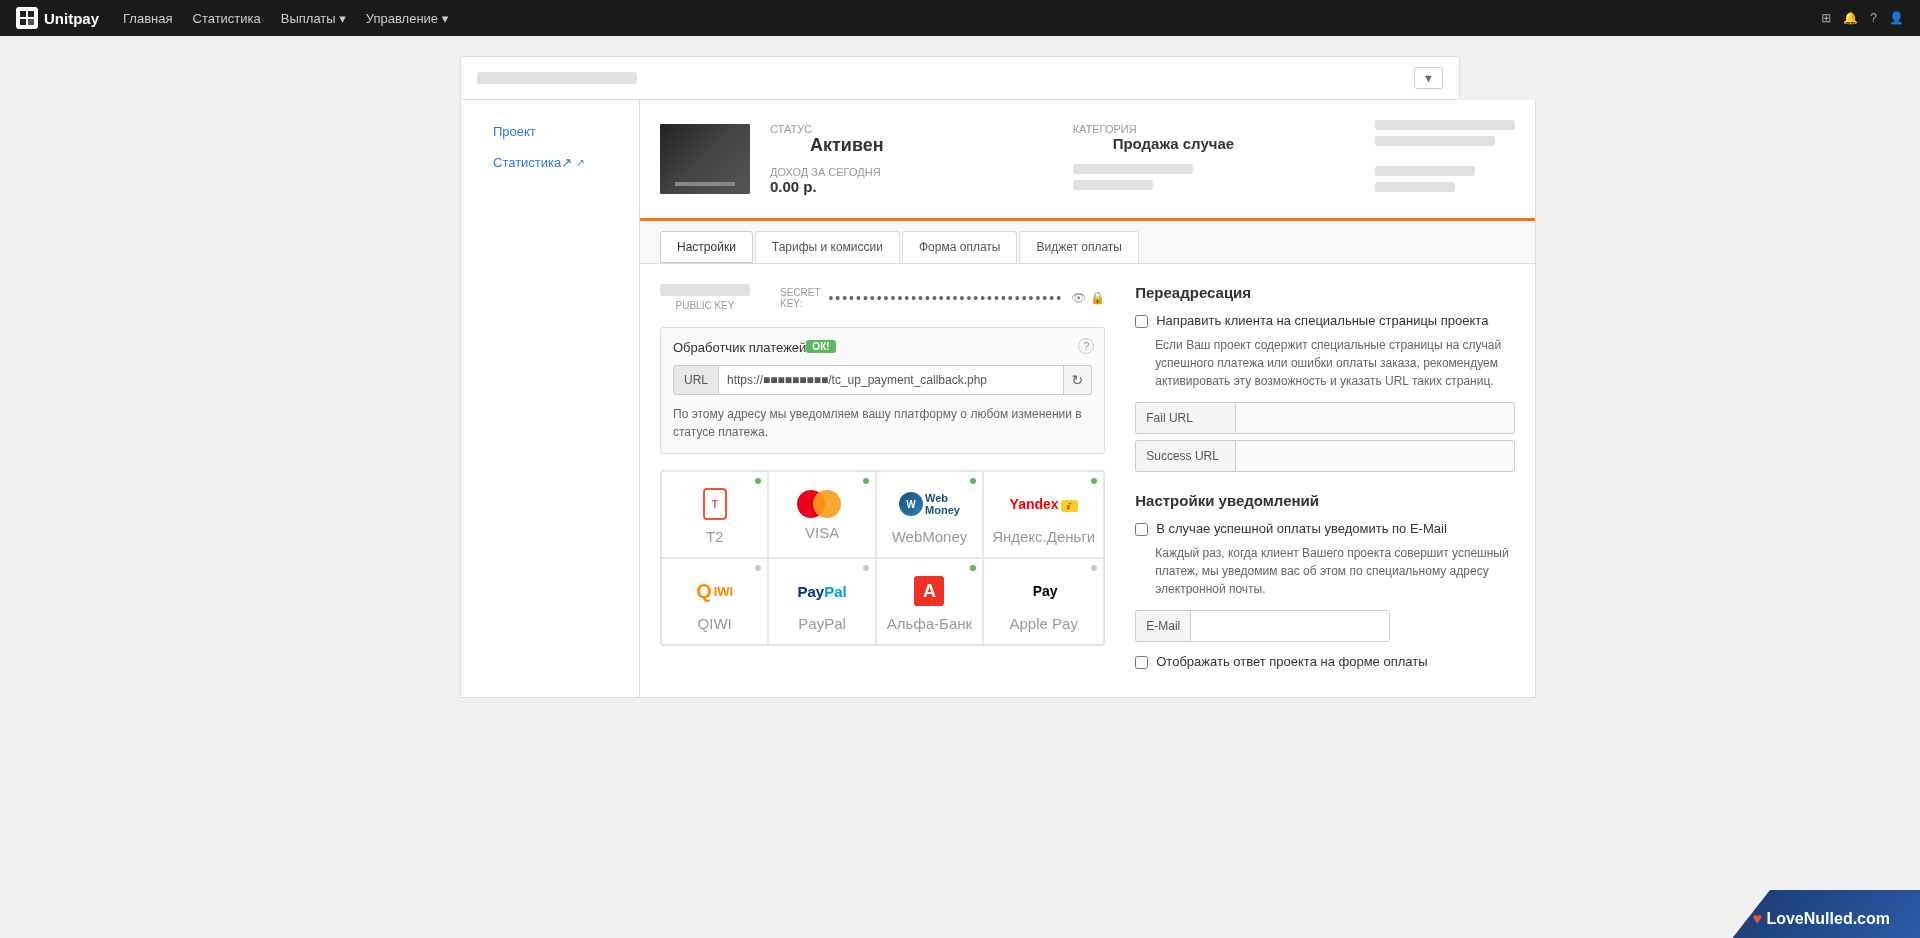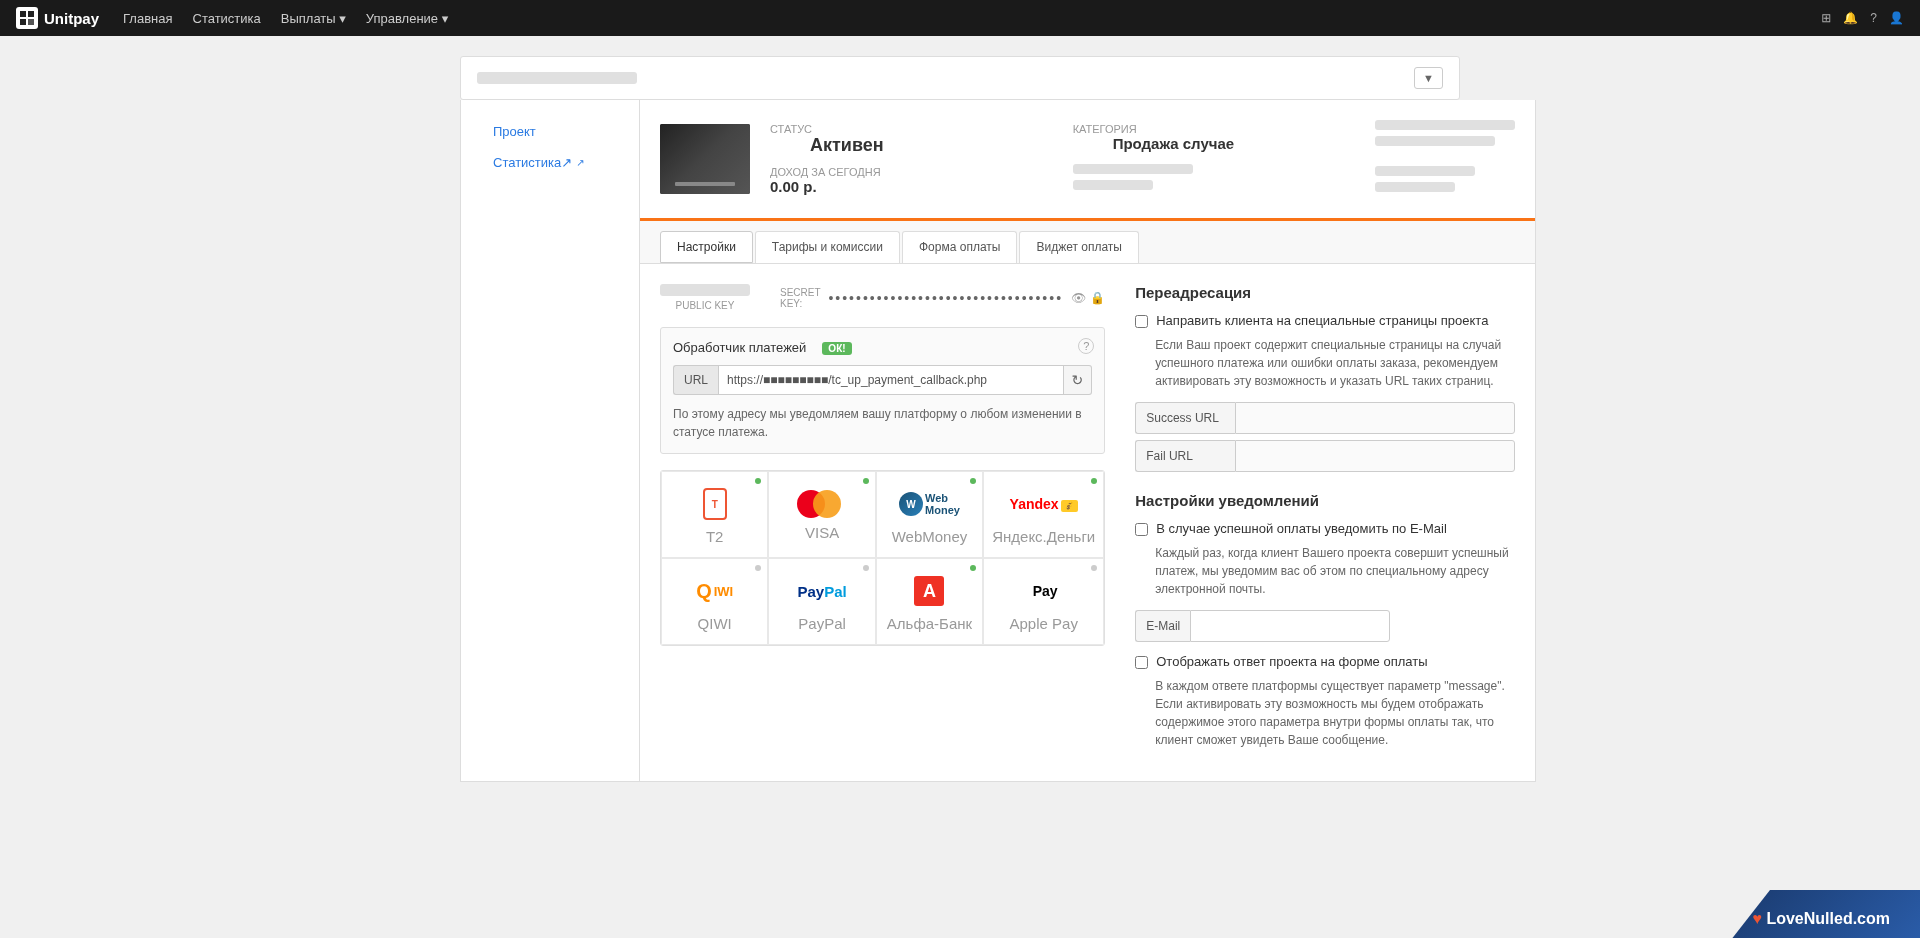--- a/index.html
+++ b/index.html
@@ -257,22 +257,22 @@
     .payment-handler {
       border: 1px solid #ddd;
       border-radius: 3px;
       padding: 12px;
       background: #fafafa;
       margin-bottom: 16px;
       position: relative;
     }
     .payment-handler-header {
       display: flex;
-      align-items: flex-end;
-      gap: 16px;
+      align-items: flex-start;
+      gap: 0;
       margin-bottom: 10px;
     }
     .handler-title { font-size: 13px; color: #333; }
     .ok-badge {
       background: #5cb85c;
       color: #fff;
       font-size: 10px;
       padding: 1px 6px;
       border-radius: 3px;
       font-weight: bold;
@@ -823,25 +823,25 @@
             <div class="section-title">Переадресация</div>
             <div class="checkbox-row">
               <input type="checkbox" style="">
               <label class="checkbox-label">
                 <span>Направить клиента на специальные страницы проекта</span>
               </label>
             </div>
             <div class="redirect-desc">Если Ваш проект содержит специальные страницы на случай успешного платежа или ошибки оплаты заказа, рекомендуем активировать эту возможность и указать URL таких страниц.</div>
 
             <div class="url-field-row">
+              <div class="url-field-label">Fail URL</div>
+              <input class="url-field-input" type="text" style="">
+            </div>
+            <div class="url-field-row">
               <div class="url-field-label">Success URL</div>
-              <input class="url-field-input" type="text" style="">
-            </div>
-            <div class="url-field-row">
-              <div class="url-field-label">Fail URL</div>
               <input class="url-field-input" type="text" style="">
             </div>
           </div>
 
           <div class="notifications-section">
             <div class="section-title">Настройки уведомлений</div>
 
             <div class="checkbox-row">
               <input type="checkbox" style="">
               <label class="checkbox-label">
@@ -854,21 +854,20 @@
               <div class="email-field-label">E-Mail</div>
               <input class="email-field-input" type="email" style="">
             </div>
 
             <div class="checkbox-row">
               <input type="checkbox" style="">
               <label class="checkbox-label">
                 <span>Отображать ответ проекта на форме оплаты</span>
               </label>
             </div>
-            <div class="redirect-desc">В каждом ответе платформы существует параметр "message". Если активировать эту возможность мы будем отображать содержимое этого параметра внутри формы оплаты так, что клиент сможет увидеть Ваше сообщение.</div>
           </div>
         </div>
       </div>
 
     </div>
   </div>
 </div>
 
 <div class="watermark">
   <span class="watermark-heart">♥ </span>

